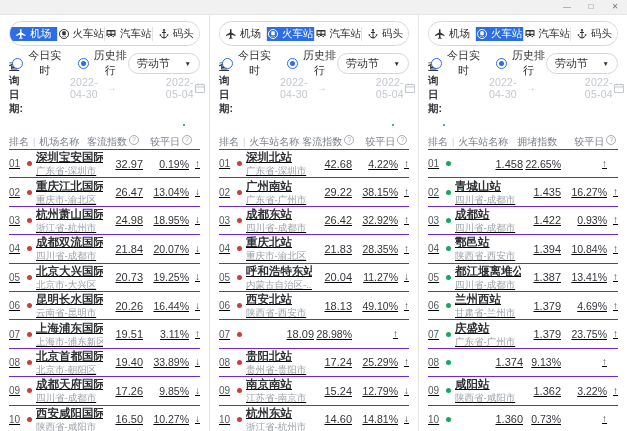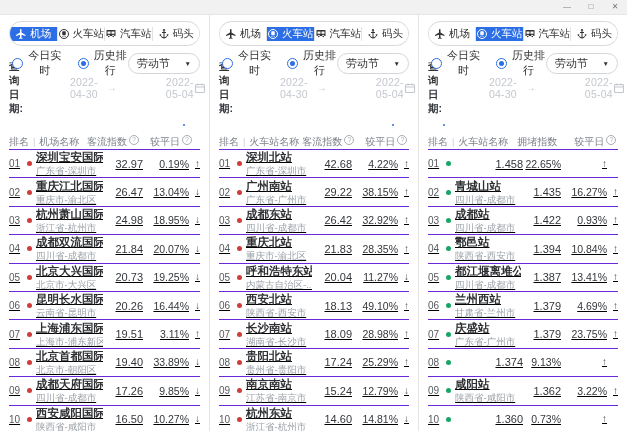--- a/index.html
+++ b/index.html
@@ -442,24 +442,20 @@
       <div class="region">陕西省-西安市</div>
     </span>
     <span class="value">18.13</span>
     <span class="delta">49.10%</span>
     <span class="arrow">↑</span>
   </div>
 
   <div class="row">
     <span class="rank">07</span>
     <span class="dot" style="background: rgb(210, 60, 56);"></span>
-    <span class="name-cell">
-      <div class="name">长沙南站</div>
-      <div class="region">湖南省-长沙市</div>
-    </span>
     <span class="value">18.09</span>
     <span class="delta">28.98%</span>
     <span class="arrow">↑</span>
   </div>
 
   <div class="row">
     <span class="rank">08</span>
     <span class="dot" style="background: rgb(210, 60, 56);"></span>
     <span class="name-cell">
       <div class="name">贵阳北站</div>

